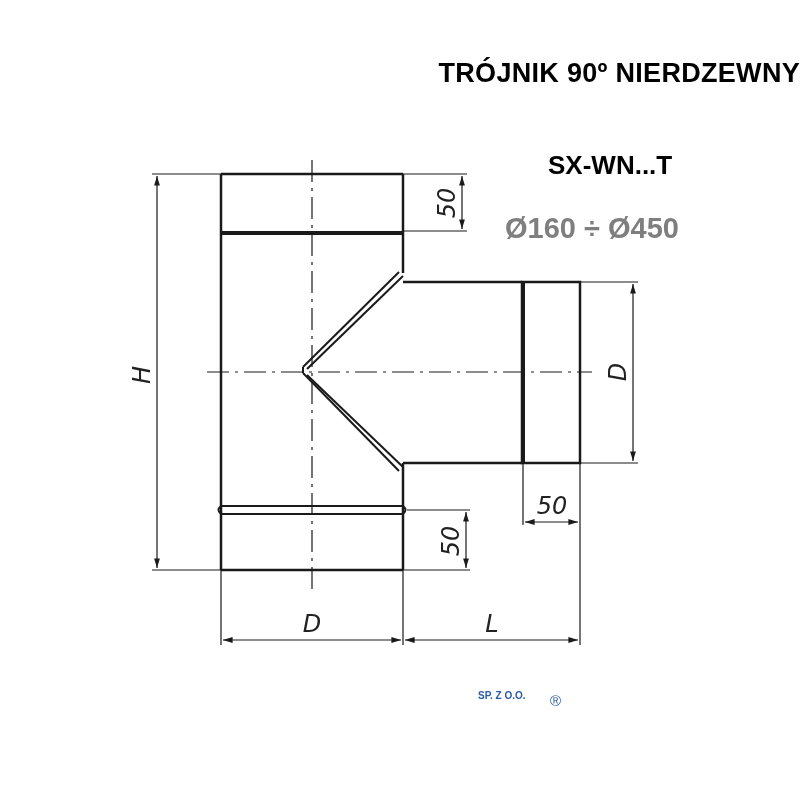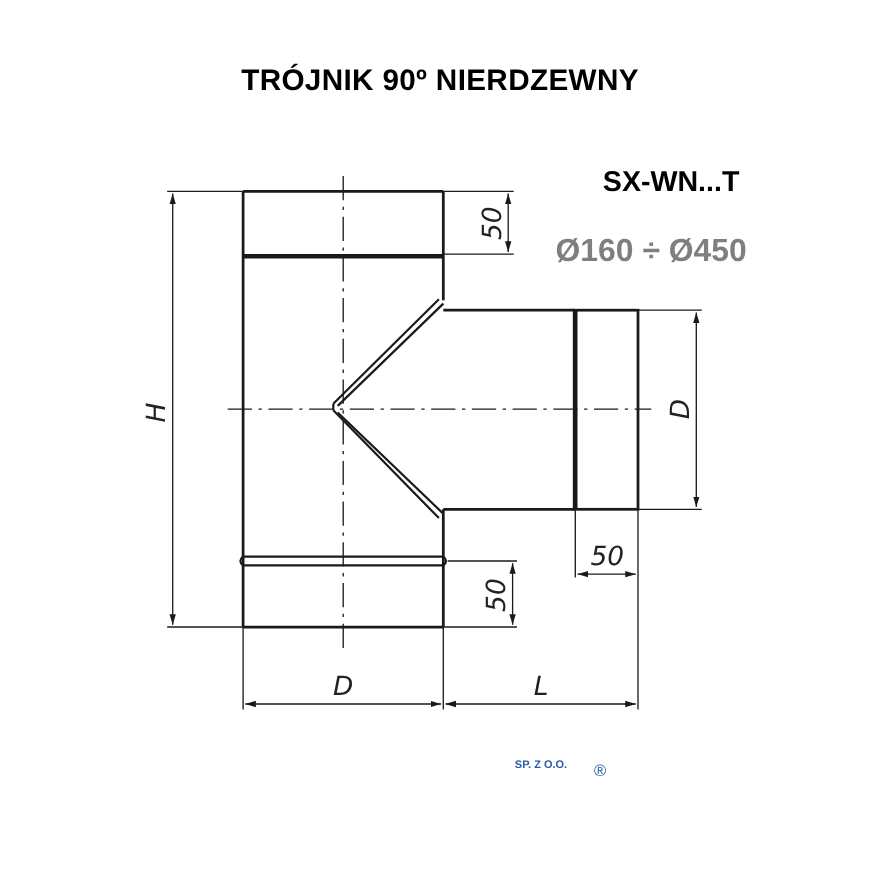--- a/index.html
+++ b/index.html
@@ -1,33 +1,33 @@
 <!DOCTYPE html>
 <html><head>
   <meta charset="utf-8">
   <style>
     html, body { margin: 0; padding: 0; background: #ffffff; }
     body { width: 800px; height: 800px; position: relative; overflow: hidden; }
     .title {
-      position: absolute; left: 0; top: 58px; width: 800px; text-align: center;
+      position: absolute; left: 0; top: 58px; width: 800px; text-align: right;
       font-family: "Liberation Sans", sans-serif; font-weight: bold; font-size: 27px;
       color: #000000; letter-spacing: 0.3px;
     }
     .model {
       position: absolute; left: 548px; top: 150px; width: 140px;
       font-family: "Liberation Sans", sans-serif; font-weight: bold; font-size: 26px; color: #000000;
     }
     .range {
       position: absolute; left: 505px; top: 212px; width: 240px;
       font-family: Liberation Sans, sans-serif; font-weight: bold; font-size: 29px; color: #7f7f7f;
     }
     svg.drawing { position: absolute; left: 0; top: 0; }
     .dimtxt { font-family: "DejaVu Sans", sans-serif; font-style: italic; font-size: 24px; fill: #222; }
     .logo {
-      position: absolute; left: 298px; top: 690px; width: 260px; height: 70px;
+      position: absolute; left: 308px; top: 690px; width: 260px; height: 70px;
     }
     .logo-main {
       position: absolute; left: 0; top: 6px;
       font-family: "Liberation Sans", sans-serif; font-weight: bold; font-size: 40px;
       color: #e01b2c; text-shadow: 2px 2px 0 #2a5aa8; letter-spacing: 0.5px;
     }
     .logo-sp {
       position: absolute; left: 170px; top: 0px;
       font-family: "Liberation Sans", sans-serif; font-weight: bold; font-size: 10px; color: #2a5aa8;
     }

